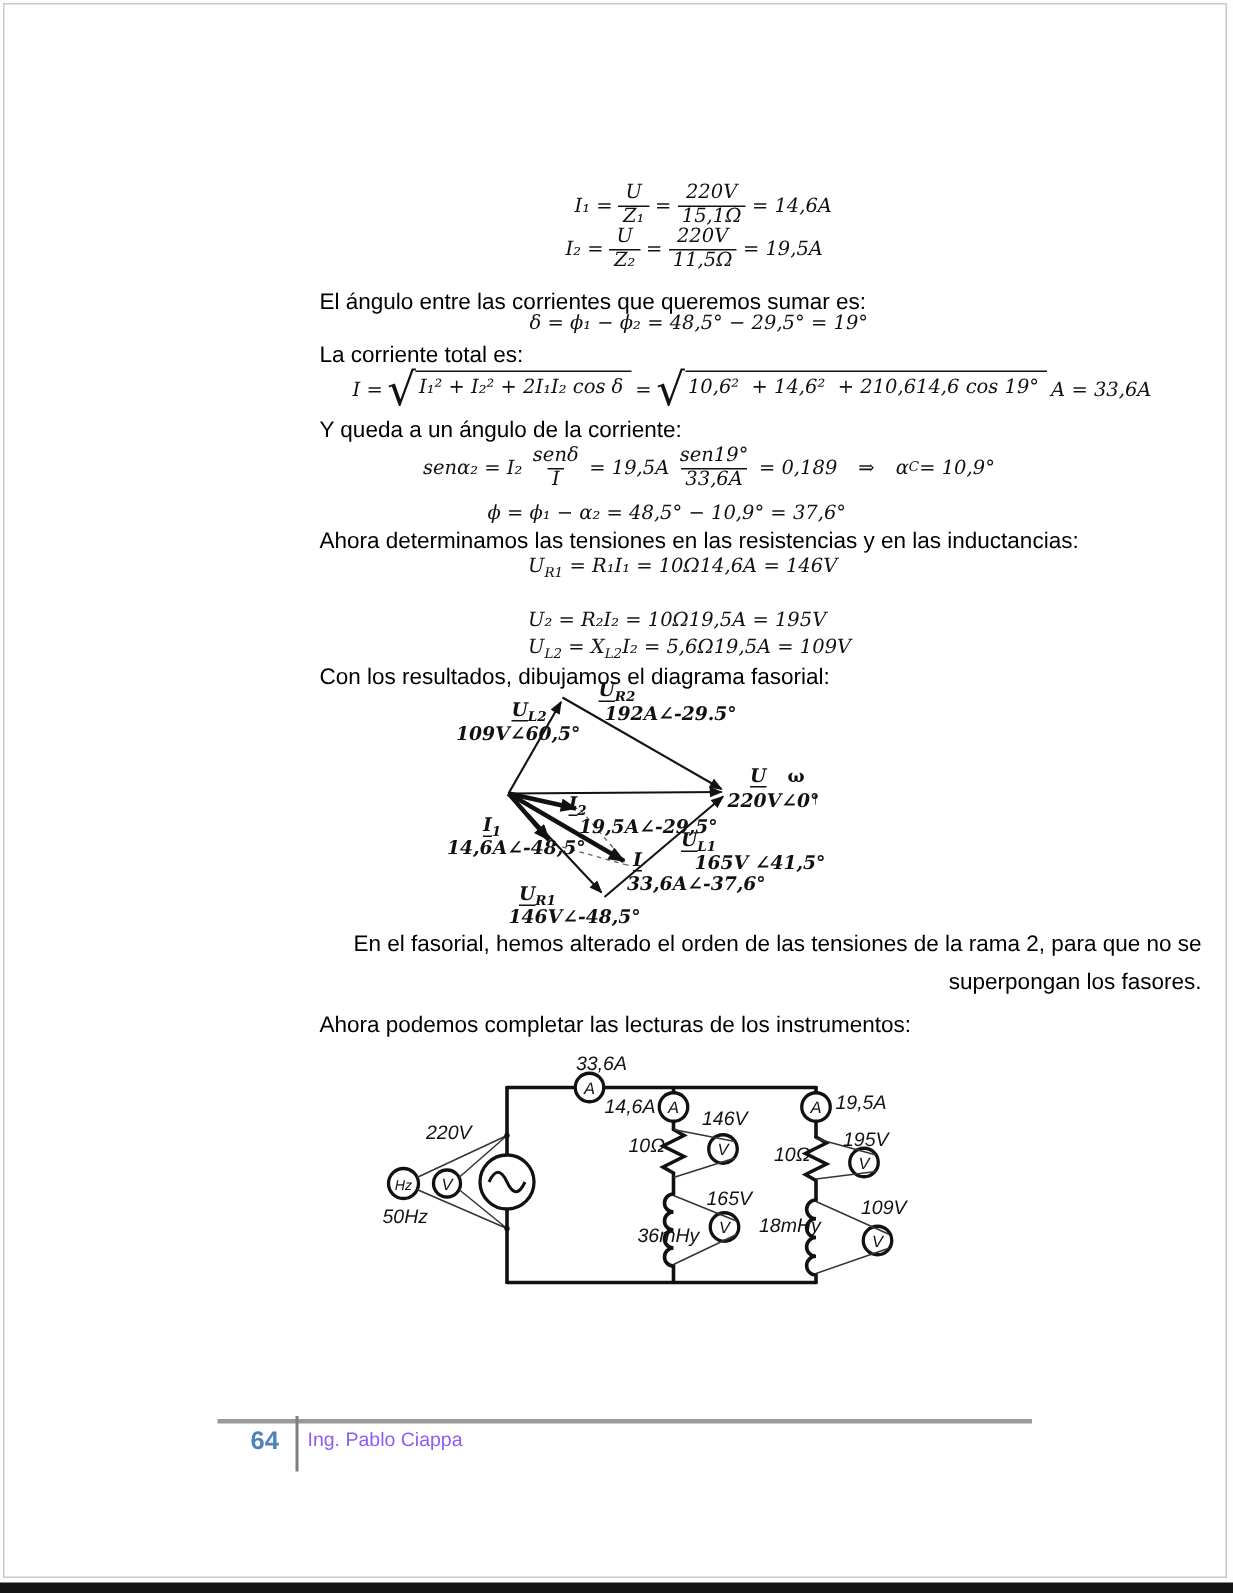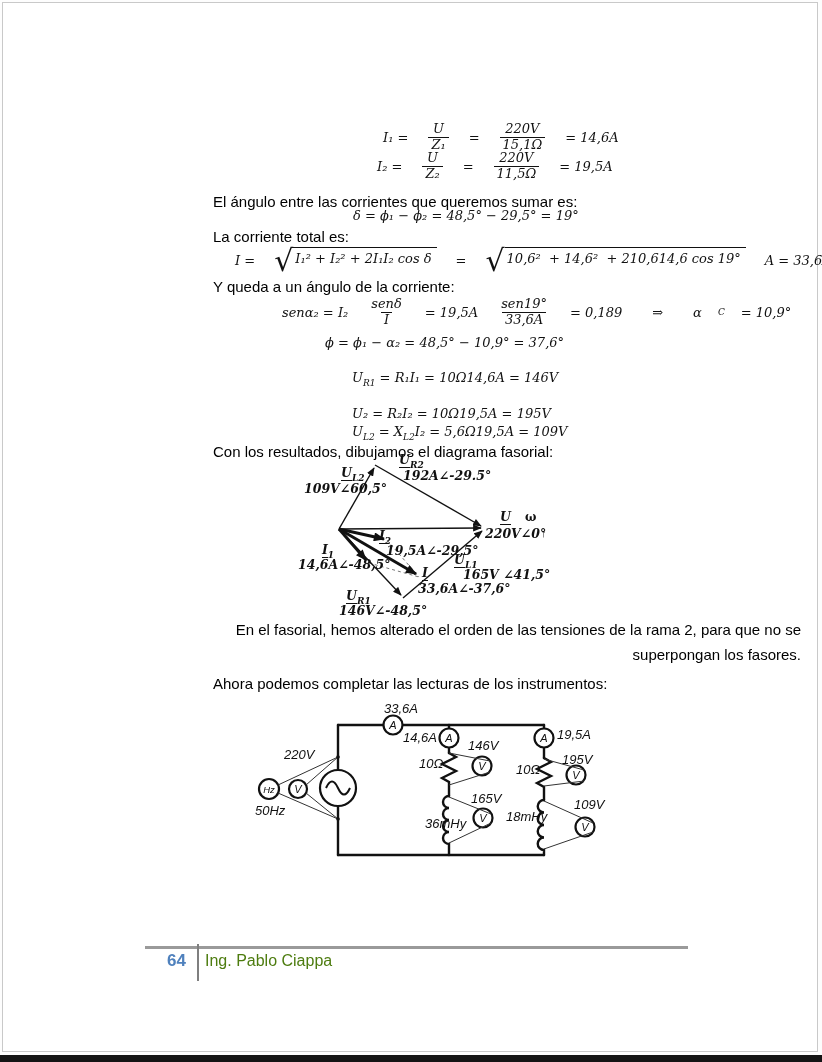--- a/index.html
+++ b/index.html
@@ -6,21 +6,21 @@
   .page{position:relative;width:822px;height:1062px;background:#fdfdfd;overflow:hidden;
         font-family:"Liberation Sans",sans-serif;color:#222;}
   .frame{position:absolute;left:2px;top:2px;width:816px;height:1050px;background:#fff;
          border:1px solid #c9c9c9;box-sizing:border-box;}
   .bottombar{position:absolute;left:0;bottom:0;width:822px;height:7px;background:#141414;}
 
   .para{position:absolute;font-size:15px;line-height:25px;color:#000000;text-align:right;}
 
   
   .eqrow{position:absolute;display:flex;align-items:center;white-space:pre;
-         font-family:"DejaVu Serif",serif;font-style:italic;font-size:13px;color:#111;gap:16px;}
+         font-family:"DejaVu Serif",serif;font-style:italic;font-size:13px;color:#111;}
   .frac{display:inline-flex;flex-direction:column;align-items:center;vertical-align:middle;margin:0 4px;}
   .frac .num{display:block;line-height:1.15;padding:0 3px;}
   .frac .den{display:block;line-height:1.15;border-top:1.3px solid #111;padding:0 3px;}
   .sqrt{display:inline-flex;align-items:flex-start;margin:0 3px;}
   .rsign{font-style:normal;font-size:30px;line-height:26px;font-weight:400;transform:translateY(1px);}
   .radicand{border-top:1.4px solid #111;padding:3px 5px 0 2px;line-height:1.3;}
   .eqline{position:absolute;white-space:pre;font-family:"DejaVu Serif",serif;font-style:italic;
           font-size:13px;color:#111;}
   sub{font-size:9px;}
 
@@ -32,21 +32,21 @@
   .ph-arrow{position:absolute;font-size:11px;font-weight:bold;color:#111;}
 
   
   .clabel{position:absolute;font-size:13px;font-style:italic;color:#111;white-space:pre;
           font-family:"Liberation Sans",sans-serif;}
 
   
   .footer-rule{position:absolute;left:145px;top:946px;width:543px;height:3px;background:#9a9a9a;}
   .footer-page{position:absolute;left:167px;top:951px;font-size:17px;font-weight:bold;}
   .footer-sep{position:absolute;left:197px;top:944px;width:2px;height:37px;background:#7f7f7f;}
-  .footer-author{position:absolute;left:205px;top:952px;font-size:16px;color:#4d7c0f;}
+  .footer-author{position:absolute;left:205px;top:952px;font-size:13px;color:#8b5cf6;}
   .footer-course{position:absolute;left:337px;top:952px;font-size:12.5px;color:#333;letter-spacing:0.1px;}
 
   svg{position:absolute;overflow:visible;}
   svg text{font-family:"Liberation Sans",sans-serif;font-style:italic;fill:#111;}
 </style>
 </head>
 <body>
 
 <div class="page">
   <div class="frame"></div>
@@ -112,20 +112,21 @@
       <span class="den">33,6A</span>
     </span>
     <span>= 0,189</span>
     <span style="margin:0 14px;">⇒</span>
     <span>α</span><sub>C</sub>
     <span>= 10,9°</span>
   </div>
 
   <div class="eqline" style="left:325px;top:335px;">ϕ = ϕ₁ − α₂ = 48,5° − 10,9° = 37,6°</div>
 
+  <div class="para" style="left:213px;top:348px;">Ahora determinamos las tensiones en las resistencias y en las inductancias:</div>
 
   <div class="eqline" style="left:352px;top:370px;">U<sub>R1</sub> = R₁I₁ = 10Ω14,6A = 146V</div>
   <div class="eqline" style="left:352px;top:406px;">U₂ = R₂I₂ = 10Ω19,5A = 195V</div>
   <div class="eqline" style="left:352px;top:424px;">U<sub>L2</sub> = X<sub>L2</sub>I₂ = 5,6Ω19,5A = 109V</div>
 
   <div class="para" style="left:213px;top:439px;">Con los resultados, dibujamos el diagrama fasorial:</div>
 
   <svg style="left:280px;top:450px;" width="330" height="175" viewBox="0 0 330 175">
     <defs>
       <marker id="ah" viewBox="0 0 10 8" refX="9" refY="4" markerWidth="9" markerHeight="7" orient="auto" markerUnits="userSpaceOnUse">

